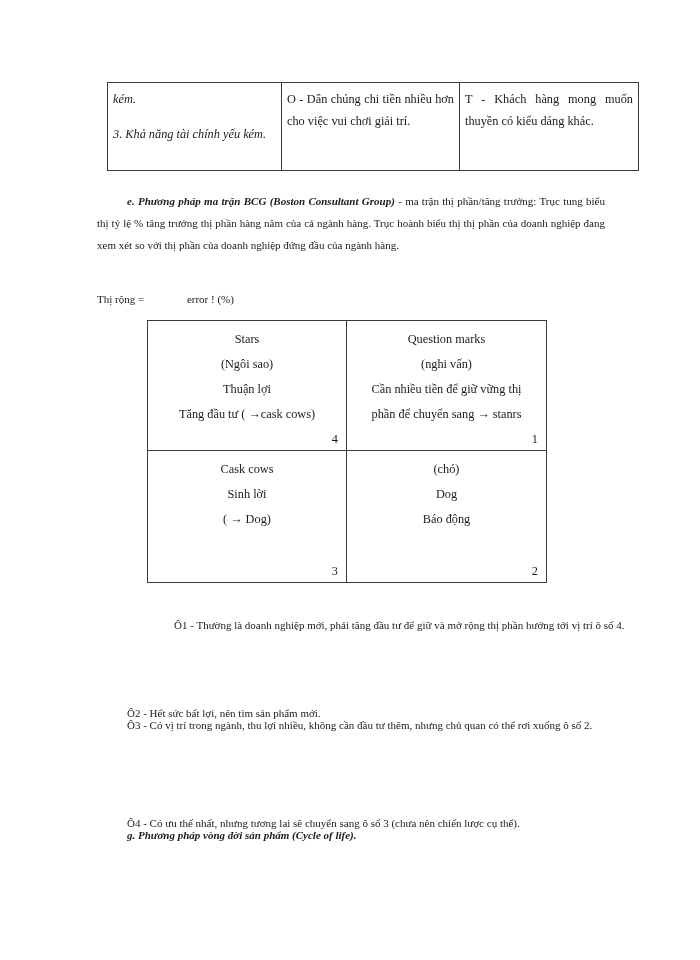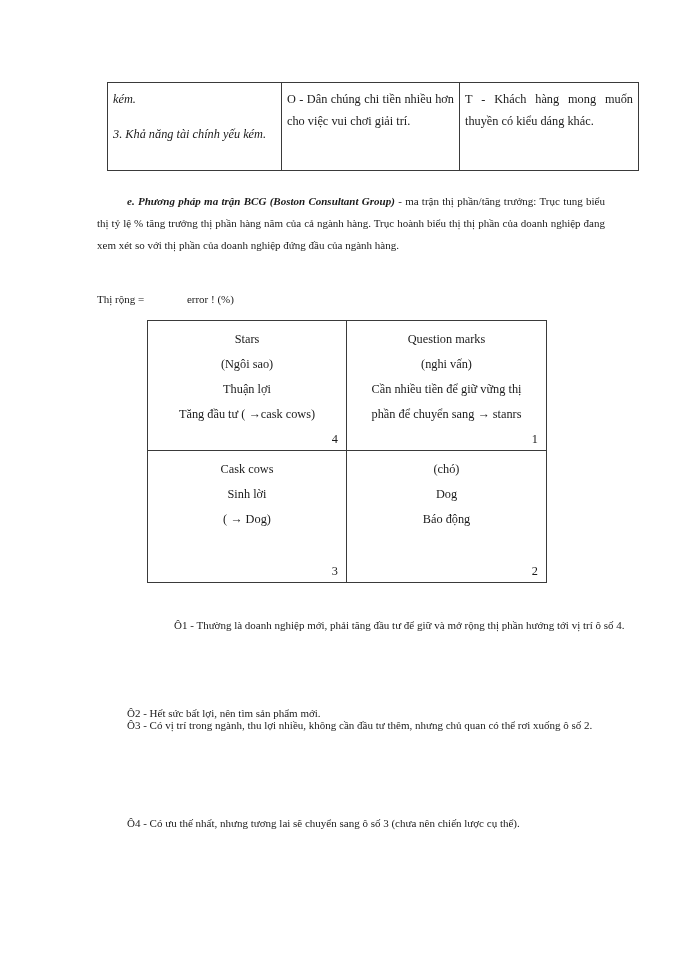--- a/index.html
+++ b/index.html
@@ -183,14 +183,17 @@
   </div>
 
   <div class="para" id="para-o3">
     <span class="indent"></span><span>Ô3 - Có vị trí trong ngành,  thu lợi nhiều,  không cần đầu tư thêm, nhưng chủ quan có thể rơi xuống ô số 2.</span>
   </div>
 
   <div class="para" id="para-o4">
     <span class="indent"></span><span>Ô4 - Có ưu thế nhất, nhưng tương lai sẽ chuyển sang ô số 3 (chưa nên chiến lược cụ thể).</span>
   </div>
 
+  <div class="para" id="para-cycle">
+    <span class="indent"></span><span class="bold-italic">g. Phương pháp vòng đời sản phẩm (Cycle of life).</span>
+  </div>
 
 </div>
 
 </body></html>

